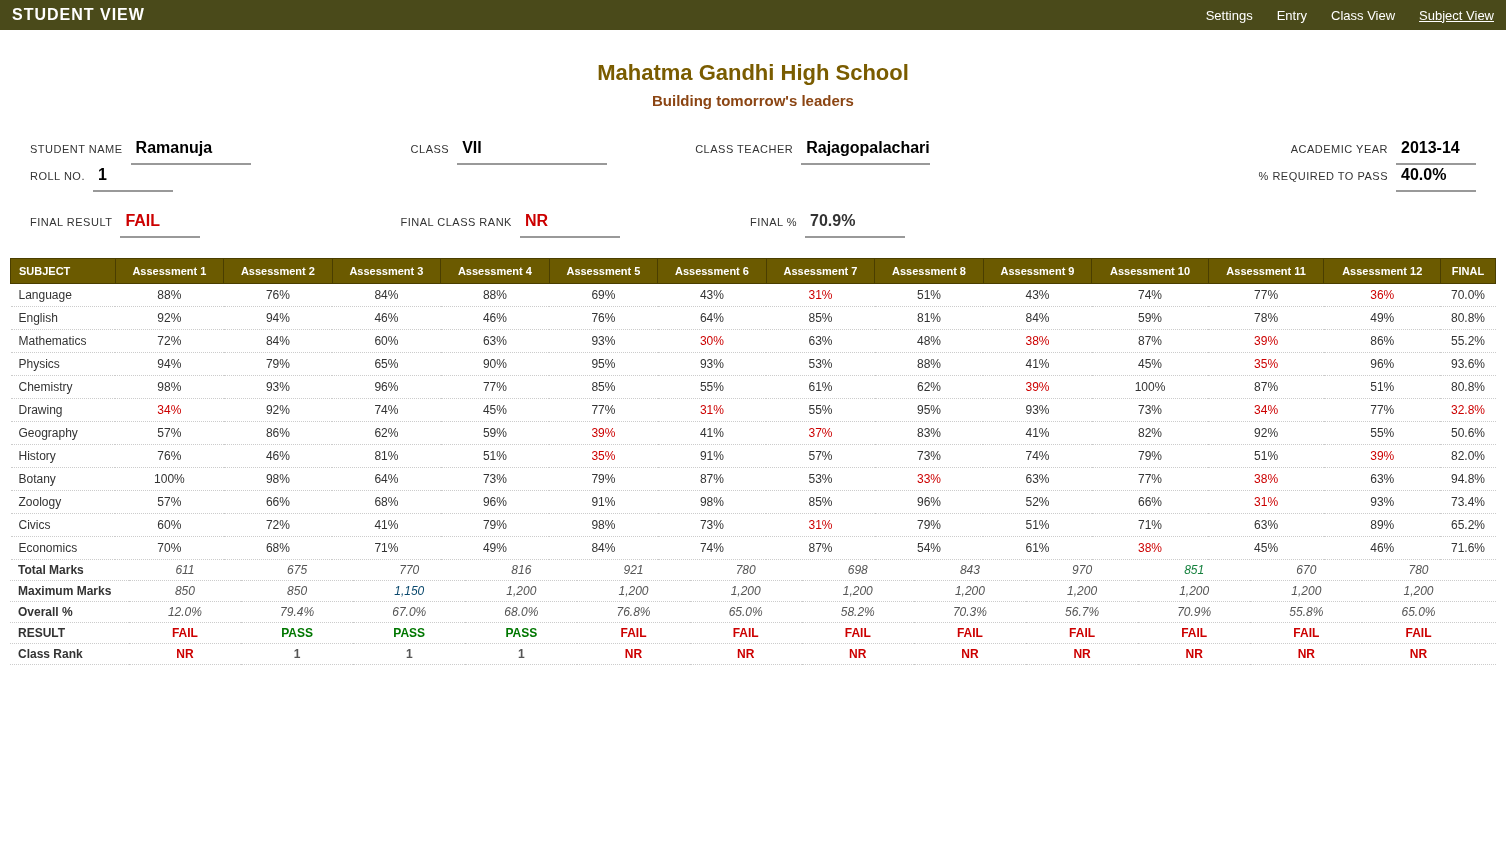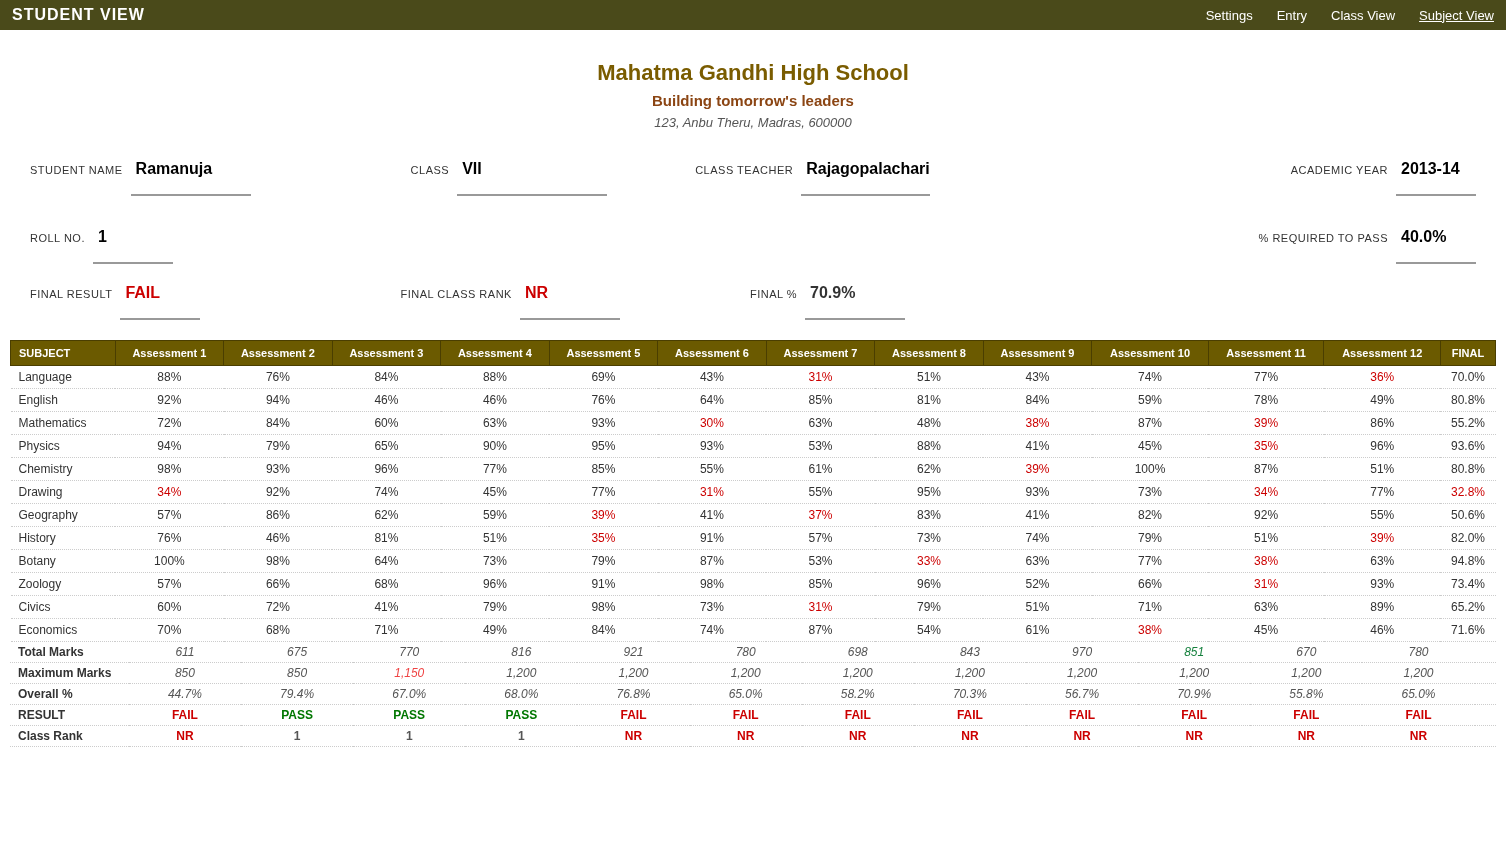--- a/index.html
+++ b/index.html
@@ -66,21 +66,21 @@
       text-transform: uppercase;
       letter-spacing: 0.5px;
       white-space: nowrap;
     }
     .info-value {
       font-weight: bold;
       font-size: 16px;
       color: #000;
       border-bottom: 2px solid #999;
       min-width: 120px;
-      padding-bottom: 16px;
+      padding-bottom: 6px;
       padding-left: 5px;
     }
     .info-value.red { color: #cc0000; }
 
     .student-row-1 {
       display: flex;
       align-items: baseline;
       gap: 40px;
     }
     .student-row-2 {
@@ -171,21 +171,20 @@
     <a>Settings</a>
     <a>Entry</a>
     <a>Class View</a>
     <a class="active">Subject View</a>
   </div>
 </div>
 
 <div id="school-info">
   <div class="school-name">Mahatma Gandhi High School</div>
   <div class="school-motto">Building tomorrow's leaders</div>
-  <div class="school-address">123, Anbu Theru, Madras, 600000</div>
 </div>
 
 <div id="student-info">
   <div class="student-row-1">
     <div class="field-group">
       <span class="info-label">STUDENT NAME</span>
       <span class="info-value">Ramanuja</span>
     </div>
     <div class="field-group" style="margin-left:120px;">
       <span class="info-label">CLASS</span>
@@ -193,21 +192,21 @@
     </div>
     <div class="field-group" style="margin-left:48px;">
       <span class="info-label">CLASS TEACHER</span>
       <span class="info-value">Rajagopalachari</span>
     </div>
     <div class="field-group" style="margin-left:auto;">
       <span class="info-label">ACADEMIC YEAR</span>
       <span class="info-value" style="min-width:80px;">2013-14</span>
     </div>
   </div>
-  <div class="student-row-2" style="margin-top:32px;gap:16px;">
+  <div class="student-row-2" style="margin-top:1px;gap:16px;">
     <div class="field-group">
       <span class="info-label">ROLL NO.</span>
       <span class="info-value" style="min-width:80px;">1</span>
     </div>
     <div class="field-group" style="margin-left:auto;">
       <span class="info-label">% REQUIRED TO PASS</span>
       <span class="info-value" style="min-width:80px;">40.0%</span>
     </div>
   </div>
 </div>
@@ -458,35 +457,35 @@
           <td style="font-size: 12px; text-align: center; font-style: italic; color: rgb(85, 85, 85);">970</td>
           <td style="font-size: 12px; text-align: center; font-style: italic; color: #15803d;">851</td>
           <td style="font-size: 12px; text-align: center; font-style: italic; color: rgb(85, 85, 85);">670</td>
           <td style="font-size: 12px; text-align: center; font-style: italic; color: rgb(85, 85, 85);">780</td>
           <td></td>
         </tr>
         <tr>
           <td style="font-weight: bold; font-size: 12px; text-align: left; padding-left: 8px; width: 8%;">Maximum Marks</td>
           <td style="font-size: 12px; text-align: center; font-style: italic; color: rgb(85, 85, 85);">850</td>
           <td style="font-size: 12px; text-align: center; font-style: italic; color: rgb(85, 85, 85);">850</td>
-          <td style="font-size: 12px; font-style: italic; color: #ef4444;">1,150</td>
+          <td style="font-size: 12px; font-style: italic; color: #0c4a6e;">1,150</td>
           <td style="font-size: 12px; text-align: center; font-style: italic; color: rgb(85, 85, 85);">1,200</td>
           <td style="font-size: 12px; text-align: center; font-style: italic; color: rgb(85, 85, 85);">1,200</td>
           <td style="font-size: 12px; text-align: center; font-style: italic; color: rgb(85, 85, 85);">1,200</td>
           <td style="font-size: 12px; text-align: center; font-style: italic; color: rgb(85, 85, 85);">1,200</td>
           <td style="font-size: 12px; text-align: center; font-style: italic; color: rgb(85, 85, 85);">1,200</td>
           <td style="font-size: 12px; text-align: center; font-style: italic; color: rgb(85, 85, 85);">1,200</td>
           <td style="font-size: 12px; text-align: center; font-style: italic; color: rgb(85, 85, 85);">1,200</td>
           <td style="font-size: 12px; text-align: center; font-style: italic; color: rgb(85, 85, 85);">1,200</td>
           <td style="font-size: 12px; text-align: center; font-style: italic; color: rgb(85, 85, 85);">1,200</td>
           <td></td>
         </tr>
         <tr>
           <td style="font-weight: bold; font-size: 12px; text-align: left; padding-left: 8px; width: 8%;">Overall %</td>
-          <td style="font-size: 12px; text-align: center; font-style: italic; color: rgb(85, 85, 85);">44.7%</td>
+          <td style="font-size: 12px; text-align: center; font-style: italic; color: rgb(85, 85, 85);">12.0%</td>
           <td style="font-size: 12px; text-align: center; font-style: italic; color: rgb(85, 85, 85);">79.4%</td>
           <td style="font-size: 12px; text-align: center; font-style: italic; color: rgb(85, 85, 85);">67.0%</td>
           <td style="font-size: 12px; text-align: center; font-style: italic; color: rgb(85, 85, 85);">68.0%</td>
           <td style="font-size: 12px; text-align: center; font-style: italic; color: rgb(85, 85, 85);">76.8%</td>
           <td style="font-size: 12px; text-align: center; font-style: italic; color: rgb(85, 85, 85);">65.0%</td>
           <td style="font-size: 12px; font-style: italic; color: rgb(85, 85, 85);">58.2%</td>
           <td style="font-size: 12px; text-align: center; font-style: italic; color: rgb(85, 85, 85);">70.3%</td>
           <td style="font-size: 12px; text-align: center; font-style: italic; color: rgb(85, 85, 85);">56.7%</td>
           <td style="font-size: 12px; text-align: center; font-style: italic; color: rgb(85, 85, 85);">70.9%</td>
           <td style="font-size: 12px; text-align: center; font-style: italic; color: rgb(85, 85, 85);">55.8%</td>

